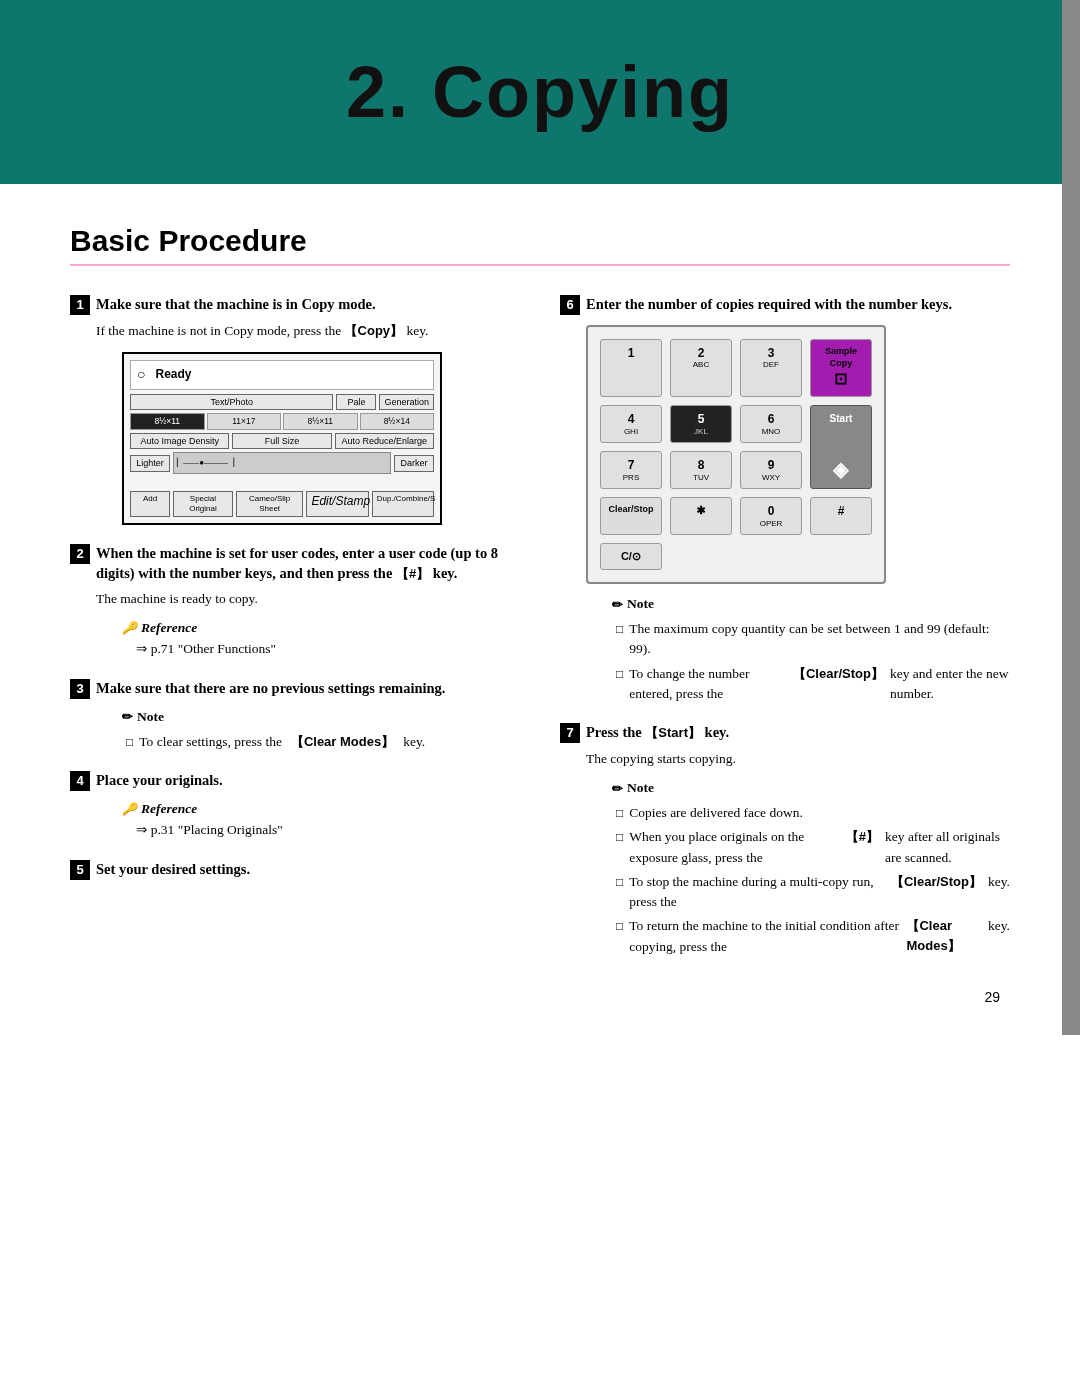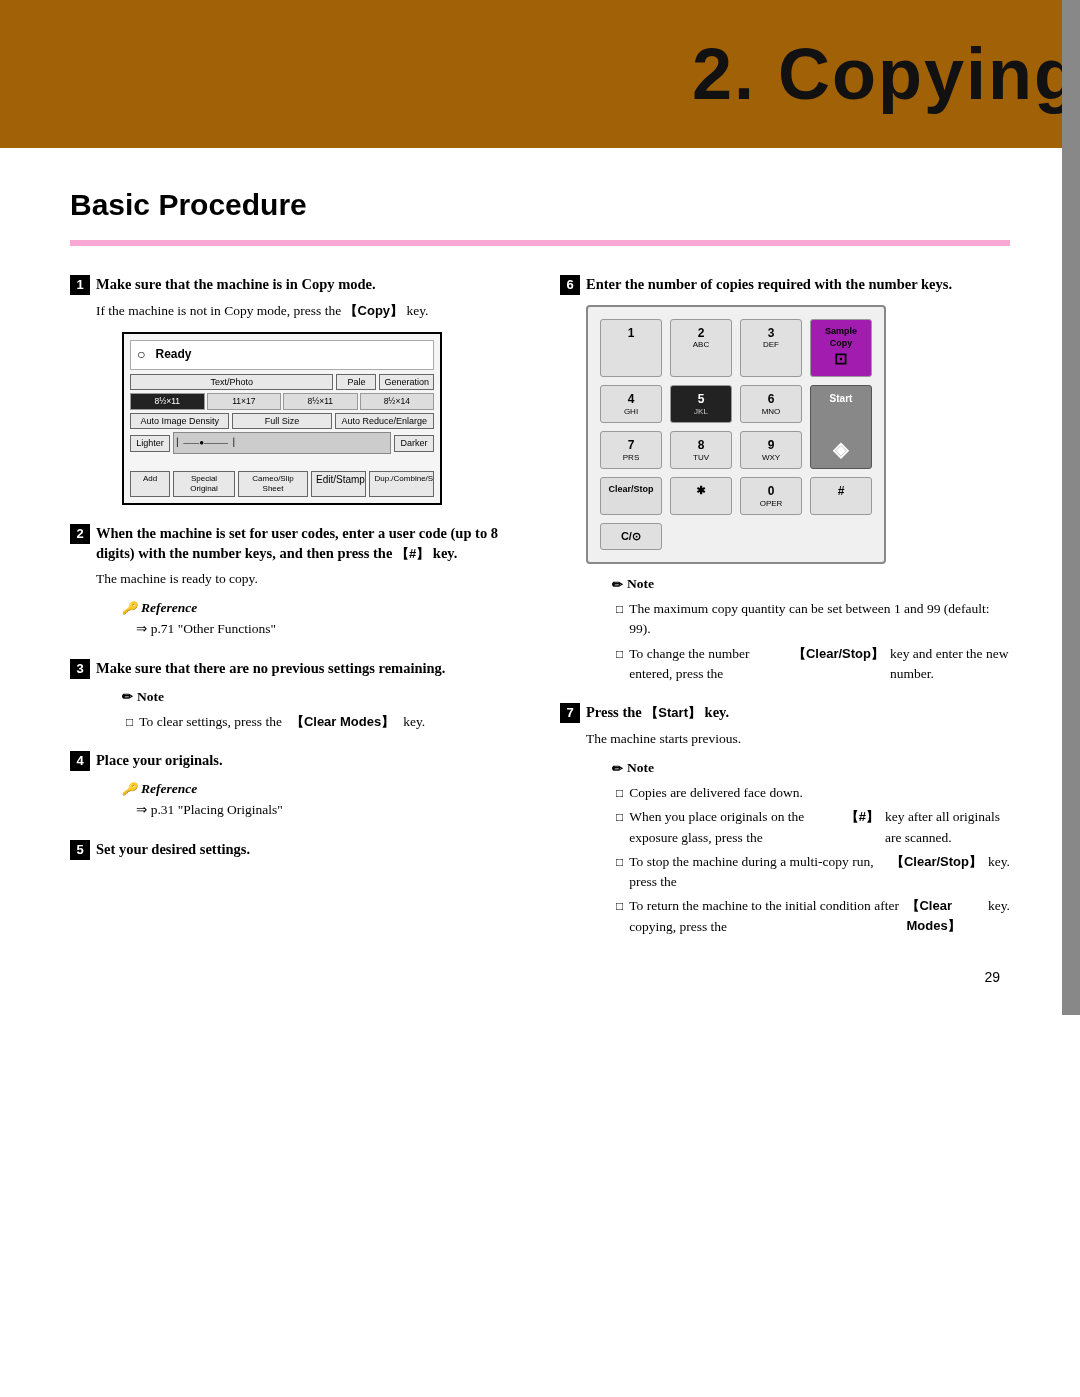--- a/index.html
+++ b/index.html
@@ -7,27 +7,27 @@
       background: #fff;
       font-family: "Times New Roman", Times, serif;
       width: 1080px;
       min-height: 1397px;
       position: relative;
       color: #000;
     }
 
     
     .header-band {
-      background: #a16207;
-      height: 148px;
+      background: #0f766e;
+      height: 184px;
       width: 100%;
       position: relative;
       display: flex;
       align-items: center;
-      justify-content: flex-end;
+      justify-content: center;
     }
     .header-band::after {
       content: '';
       position: absolute;
       right: 0;
       top: 0;
       width: 18px;
       height: 100%;
       background: #888;
     }
@@ -51,22 +51,22 @@
       top: 0;
       width: 18px;
       height: 100%;
       background: #888;
     }
 
     .section-title {
       font-size: 30px;
       font-weight: bold;
       font-family: Arial, sans-serif;
-      border-bottom: 6px solid #f9a8d4;
-      padding-bottom: 18px;
+      border-bottom: 2px solid #f9a8d4;
+      padding-bottom: 6px;
       margin-bottom: 28px;
     }
 
     
     .two-col {
       display: flex;
       gap: 40px;
     }
     .col-left {
       flex: 1;
@@ -381,21 +381,21 @@
             </div>
             <div class="screen-slider-row">
               <div class="screen-btn" style="font-size:9px;">Lighter</div>
               <div class="screen-slider">▏——●———▕</div>
               <div class="screen-btn" style="font-size:9px;">Darker</div>
             </div>
             <div class="screen-bottom-row">
               <div class="screen-btn" style="font-size:8px;">Add</div>
               <div class="screen-btn" style="font-size:8px;">Special Original</div>
               <div class="screen-btn" style="font-size:8px;">Cameo/Slip Sheet</div>
-              <div class="screen-btn" style="font-size:10px;">Edit/Stamp</div>
+              <div class="screen-btn" style="font-size:12px;font-style:italic;">Edit/Stamp</div>
               <div class="screen-btn" style="font-size:8px;">Dup./Combine/S</div>
             </div>
           </div>
         </div>
       </div>
 
       <div class="step">
         <div class="step-header">
           <span class="step-num">2</span>
           <span class="step-text">When the machine is set for user codes, enter a user code (up to 8 digits) with the number keys, and then press the <span class="kbd">【#】</span> key.</span>
@@ -490,21 +490,21 @@
           </div>
         </div>
       </div>
 
       <div class="step">
         <div class="step-header">
           <span class="step-num">7</span>
           <span class="step-text">Press the <span class="kbd">【Start】</span> key.</span>
         </div>
         <div class="step-body">
-          <p>The machine starts previous.</p>
+          <p>The copying starts copying.</p>
           <div class="note-box">
             <div class="note-label">Note</div>
             <div class="note-item">Copies are delivered face down.</div>
             <div class="note-item">When you place originals on the exposure glass, press the <span class="kbd">【#】</span> key after all originals are scanned.</div>
             <div class="note-item">To stop the machine during a multi-copy run, press the <span class="kbd">【Clear/Stop】</span> key.</div>
             <div class="note-item">To return the machine to the initial condition after copying, press the <span class="kbd">【Clear Modes】</span> key.</div>
           </div>
         </div>
       </div>
 

